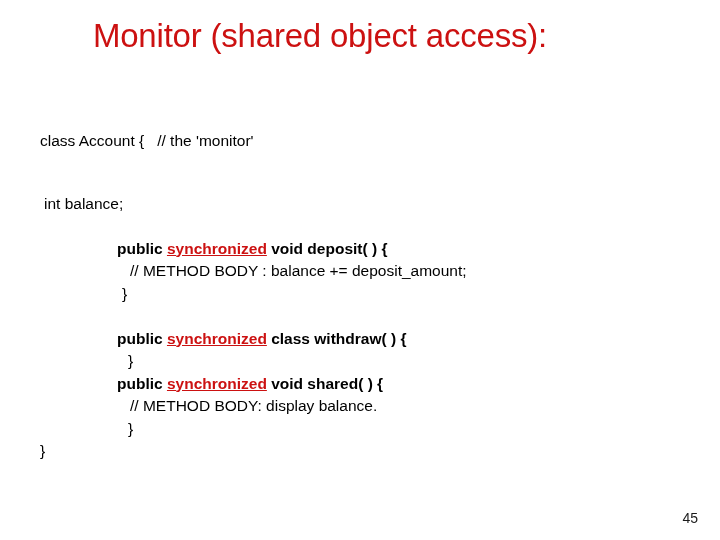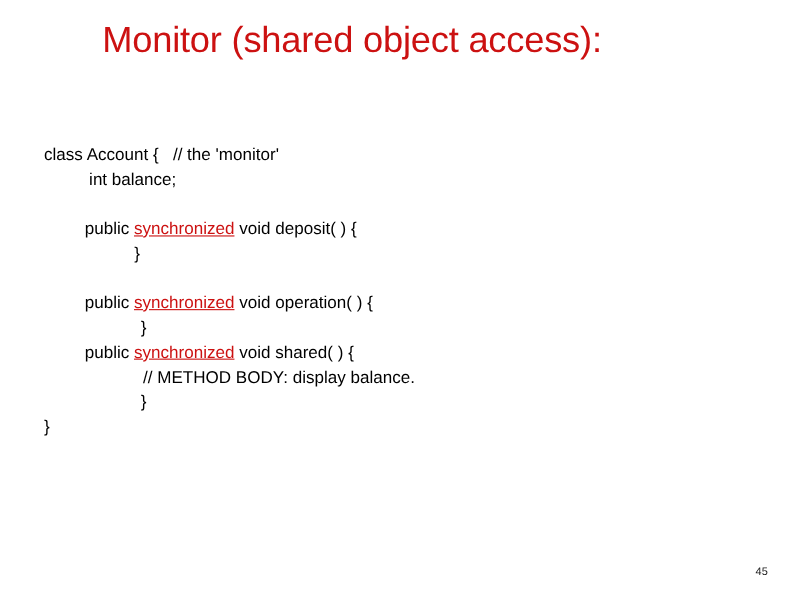--- a/index.html
+++ b/index.html
@@ -48,65 +48,66 @@
     white-space: pre;
     display: block;
     height: 22.5px;
   }
   .code-line.spacer {
     height: 22.5px;
   }
 
   
   .ind-0  { padding-left: 40px; }
-  .ind-1  { padding-left: 81px; }
+  .ind-1  { padding-left: 44px; margin-top: 40px; }
   .ind-2  { padding-left: 110px; }
-  .ind-3  { padding-left: 77px; }
+  .ind-3  { padding-left: 117px; font-weight: bold; }
   .ind-4  { padding-left: 130px; }
   .ind-br { padding-left: 122px; }
   .ind-br2{ padding-left: 128px; }
 
   .kw-sync {
     color: #cc1111;
     text-decoration: underline;
     text-decoration-color: #cc1111;
   }
 
   
   .page-number {
     position: absolute;
     right: 22px;
     bottom: 14px;
     color: #1a1a1a;
-    font-size: 10px;
+    font-size: 14px;
     font-family: "Liberation Sans", sans-serif;
   }
 </style>
 </head>
 <body>
 
 <div class="slide-title">
   <span class="title-line">Monitor (shared object access):</span>
 </div>
 
 <div class="code-block">
 
   <span class="code-line ind-0">class Account {   // the 'monitor'</span>
   <span class="code-line ind-1">int balance;</span>
 
   <span class="code-line spacer"></span>
 
 
   <span class="code-line ind-3"><span>public </span><span class="kw-sync">synchronized</span><span> void deposit( ) {</span></span>
 
+  <span class="code-line ind-4">// METHOD BODY : balance += deposit_amount;</span>
   <span class="code-line ind-br">}</span>
 
   <span class="code-line spacer"></span>
 
-  <span class="code-line ind-3"><span>public </span><span class="kw-sync">synchronized</span><span> void operation( ) {</span></span>
+  <span class="code-line ind-3"><span>public </span><span class="kw-sync">synchronized</span><span> class withdraw( ) {</span></span>
 
   <span class="code-line ind-br2">}</span>
 
   <span class="code-line ind-3"><span>public </span><span class="kw-sync">synchronized</span><span> void shared( ) {</span></span>
 
   <span class="code-line ind-4">// METHOD BODY: display balance.</span>
   <span class="code-line ind-br2">}</span>
 
   <span class="code-line ind-0">}</span>
 

